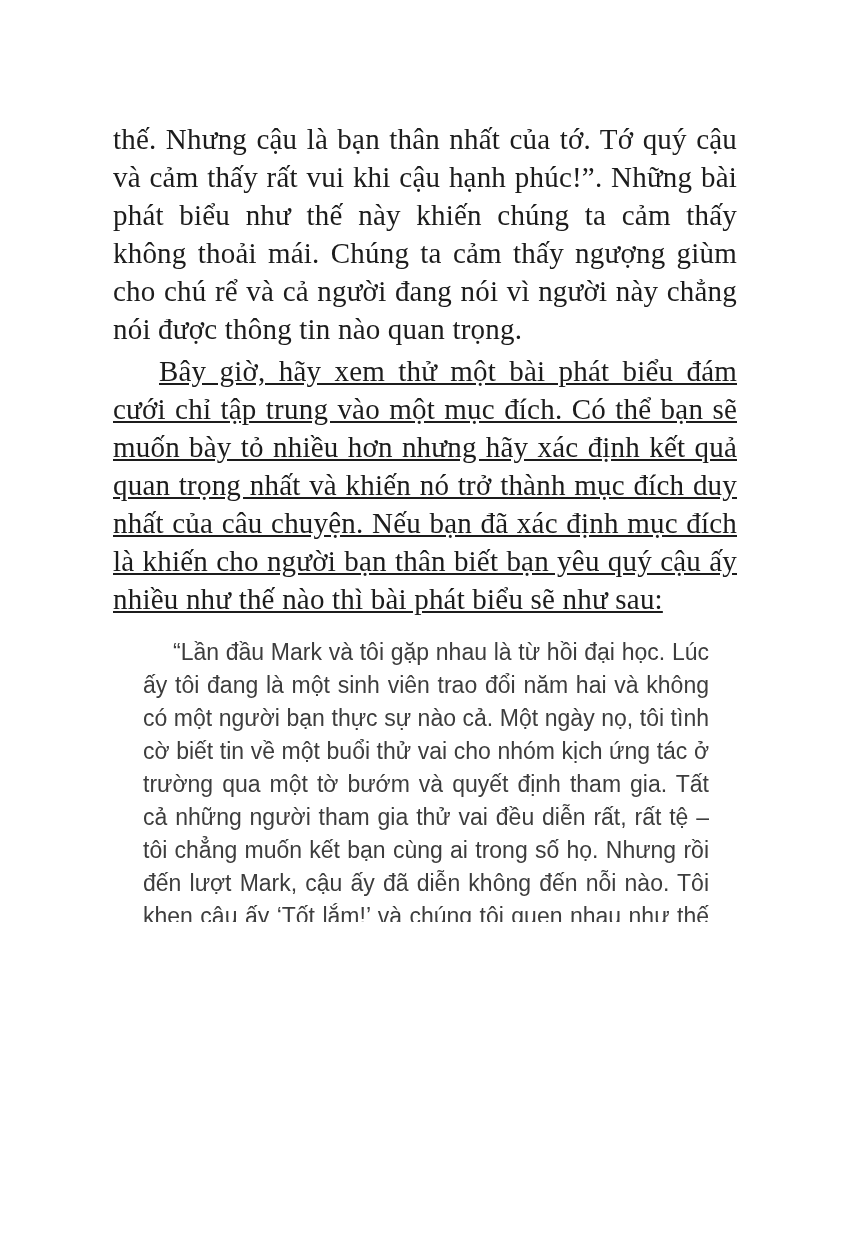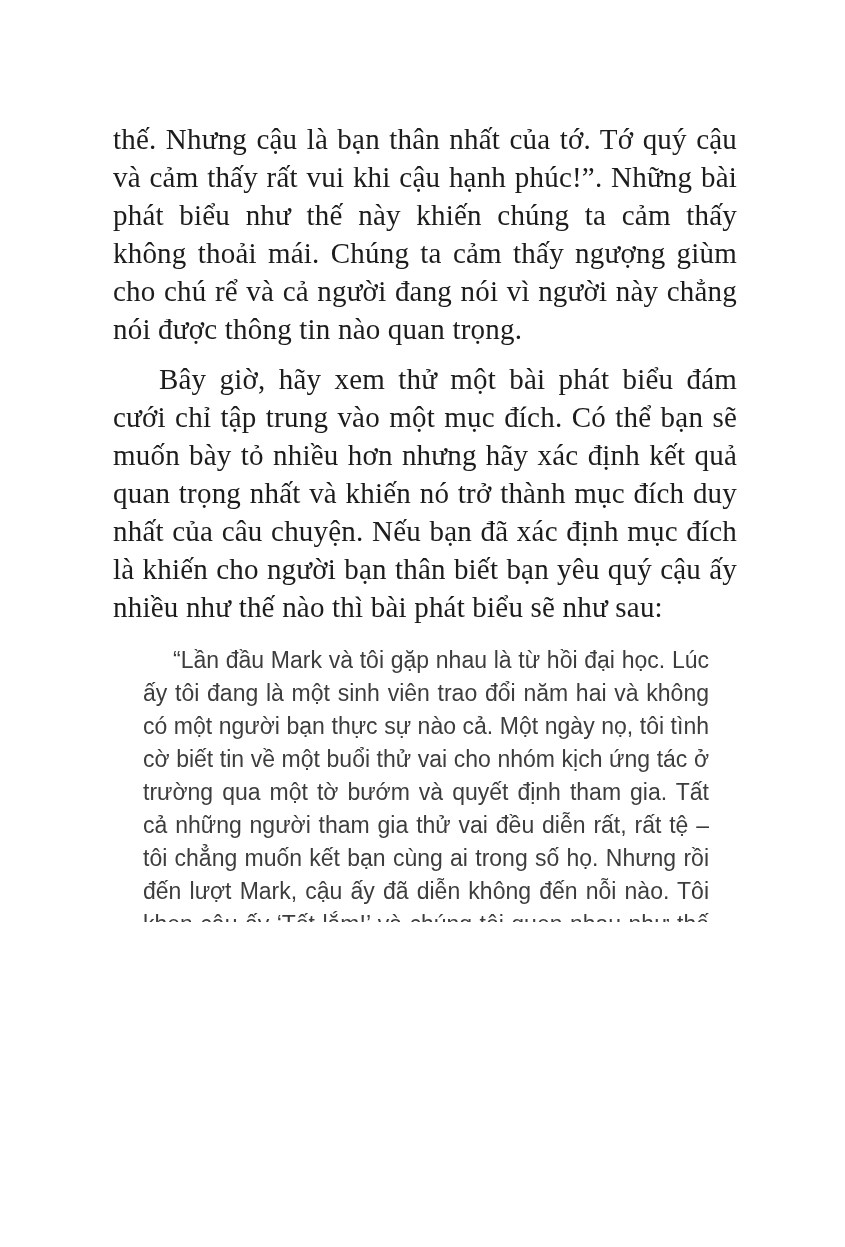--- a/index.html
+++ b/index.html
@@ -23,22 +23,23 @@
   }
   .body-para {
     margin: 0;
     font-size: 29px;
     line-height: 38px;
     color: #1c1c1c;
     text-align: justify;
     letter-spacing: 0.2px;
   }
   .body-para.indented {
-    margin-top: 12px;
+    margin-top: 4px;
     text-indent: 46px;
+    text-decoration: underline;
   }
   .speech-quote {
     margin: 18px 0 0 30px;
     width: 566px;
     font-family: "Liberation Sans", sans-serif;
     font-size: 23px;
     line-height: 33px;
     color: #3d3d3d;
     text-align: justify;
     text-indent: 30px;

